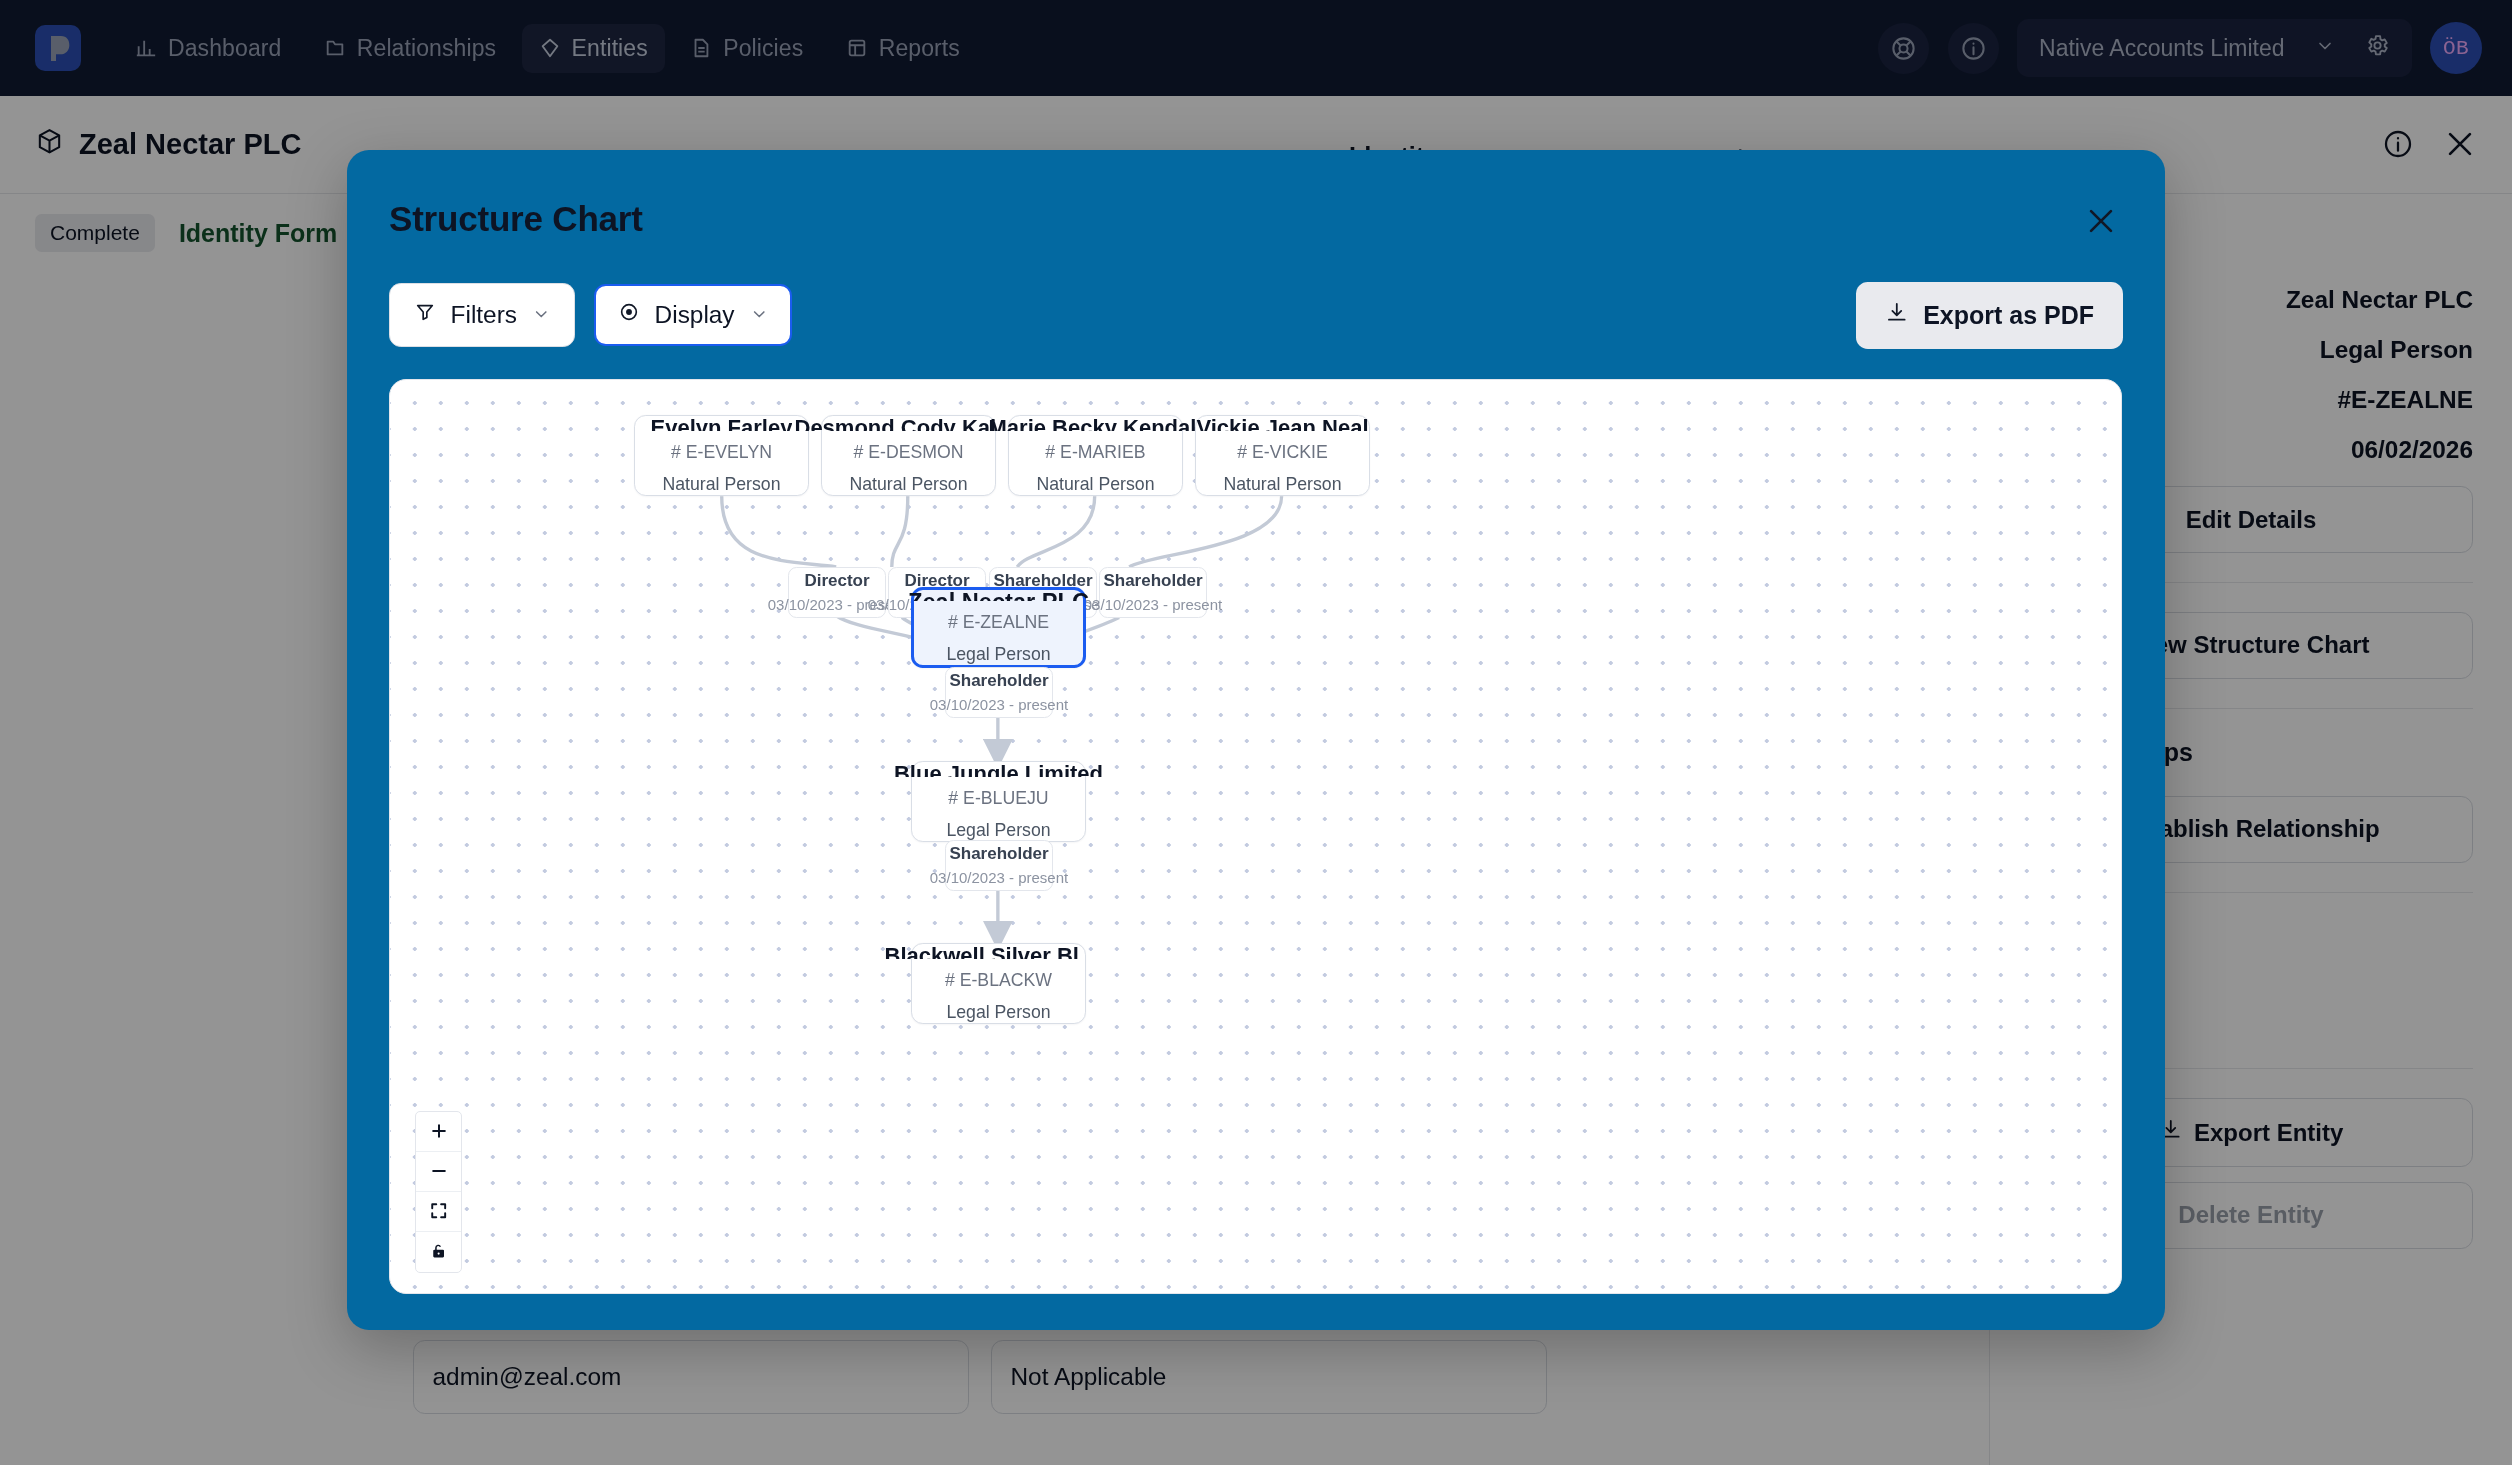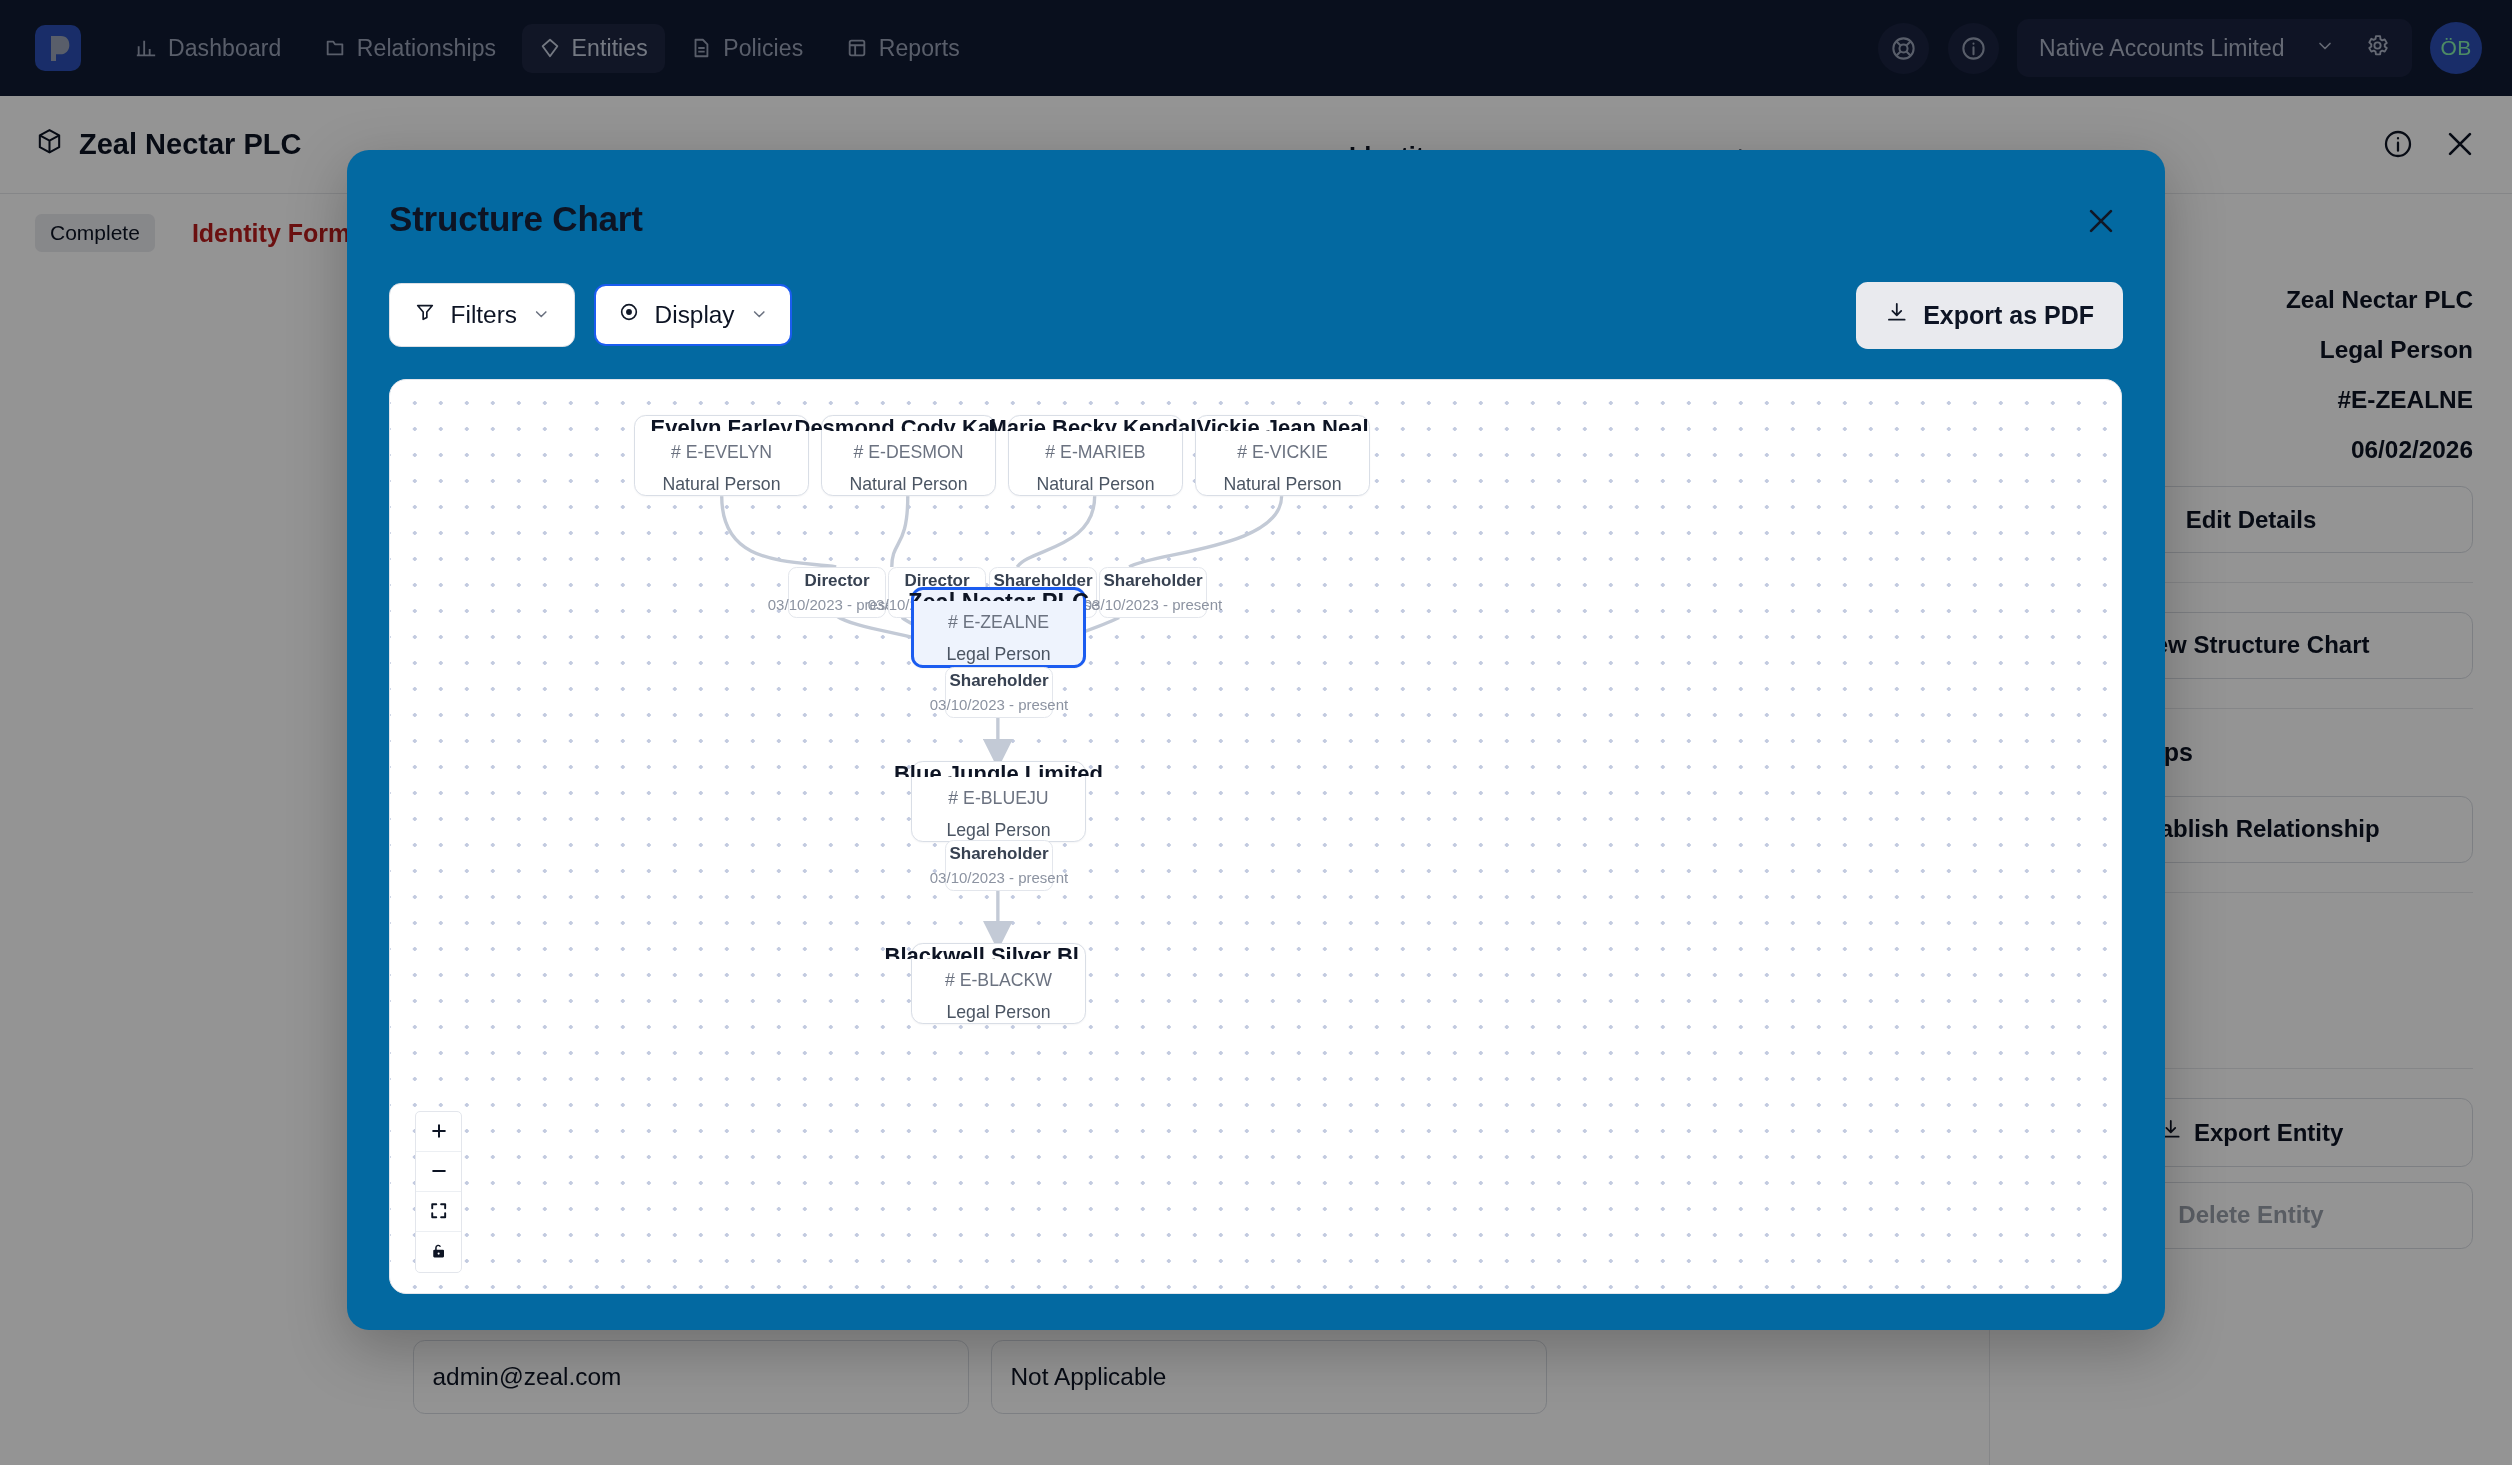--- a/index.html
+++ b/index.html
@@ -38,23 +38,24 @@
     width: 51px; height: 51px; border-radius: 50%;
     background: #1b2440; display:flex; align-items:center; justify-content:center;
   }
   .org-switch {
     display:flex; align-items:center; gap: 30px;
     background: #1b2440; border-radius: 11.8px; padding: 13.5px 22px;
     color: #aeb6c8; font-size: 23px;
   }
   .avatar {
     width: 52px; height: 52px; border-radius: 50%;
-    background: #2b4fb5; color:#86efac; font-size: 21px;
+    background: #2b4fb5; color:#f0abfc; font-size: 21px;
     display:flex; align-items:center; justify-content:center;
     letter-spacing: 0.4px;
+    font-family: Liberation Mono, monospace;
   }
 
   
   .entity-header {
     position: absolute; top: 96px; left: 0; width: 2512px; height: 98px;
     background: #ffffff; border-bottom: 0.8px solid #e5e7eb;
     display: flex; align-items: center;
   }
   .entity-title {
     display:flex; align-items:center; gap: 15px;
@@ -70,21 +71,21 @@
 
   
   .breadcrumb-row {
     position:absolute; top: 194px; left:0; width: 2512px; height: 78px;
     display:flex; align-items:center;
   }
   .badge-complete {
     margin-left: 35px; background: #e9eaee; color:#0d1424;
     font-size: 21px; padding: 6.7px 15px; border-radius: 6.7px; font-weight: 500;
   }
-  .breadcrumb-text { margin-left: 37px; font-size: 25px; font-weight: 600; color: #b91c1c; }
+  .breadcrumb-text { margin-left: 24px; font-size: 25px; font-weight: 600; color: #14532d; }
   .breadcrumb-sep { margin-left: 18.5px; font-size: 25px; color:#0d1424; }
 
   
   .details-panel {
     position:absolute; right: 0; top: 194px; width: 523px; bottom: 0;
     border-left: 0.8px solid #e5e7eb; padding: 34px 39px;
   }
   .dp-section-title { font-size: 25px; font-weight: 600; color:#0d1424; margin-bottom: 29px; }
   .dp-row { display:flex; justify-content: space-between; align-items:center; margin-bottom: 22px; }
   .dp-label { font-size: 23px; color:#6b7280; }

